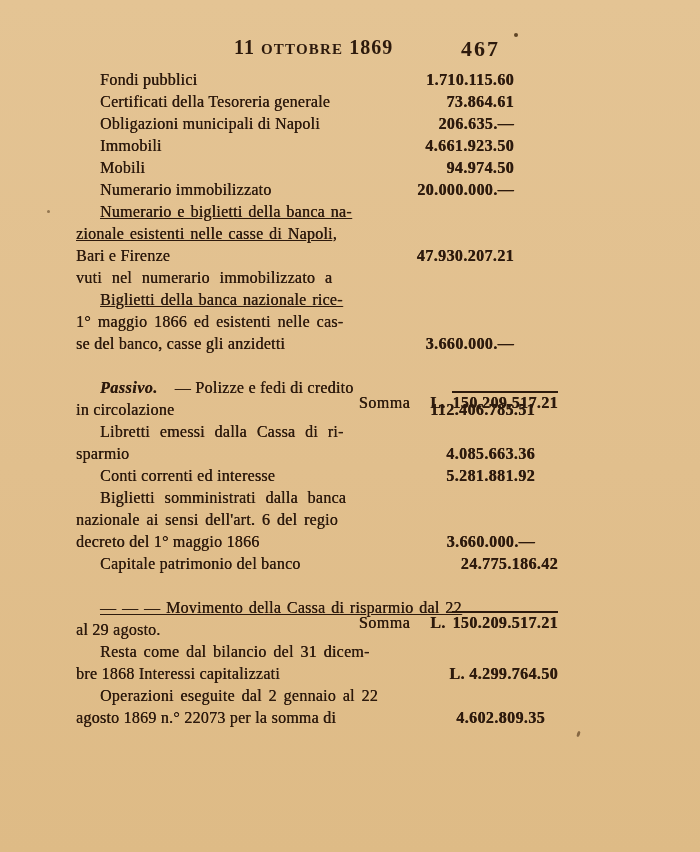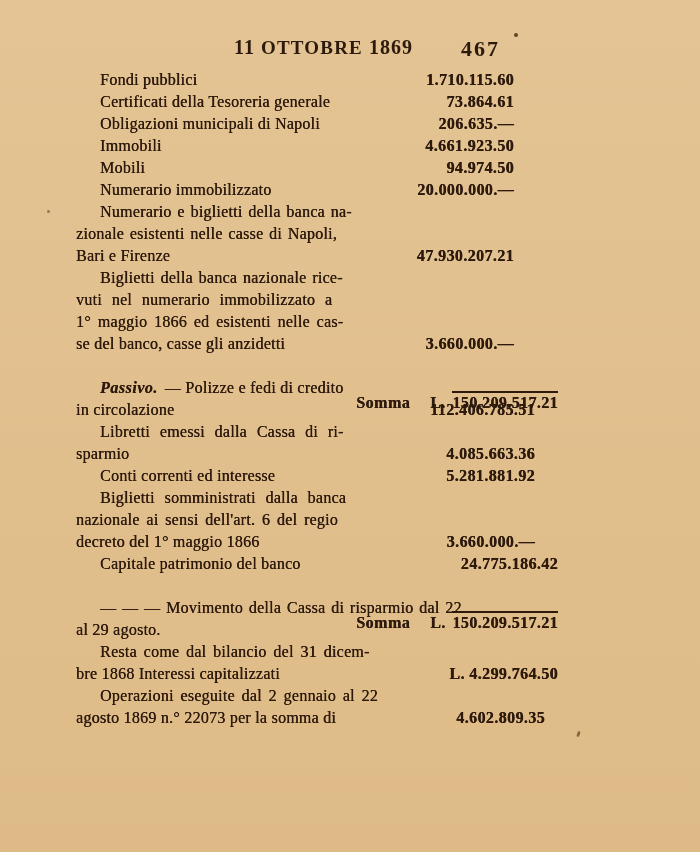--- a/index.html
+++ b/index.html
@@ -6,36 +6,36 @@
   .page{
     position:relative;
     width:700px;height:852px;
     background:linear-gradient(180deg,#e4c494 0%, #e1bf8d 55%, #debb86 100%);
     font-family:"Liberation Serif","DejaVu Serif",serif;
     color:#2d1a0d;
     overflow:hidden;
   }
   .hdr{position:absolute;top:36px;left:0;width:100%;height:24px;}
   .hdr-date{position:absolute;left:234px;top:0;font-size:20px;font-weight:bold;letter-spacing:1px;white-space:nowrap;}
-  .hdr-date .month{font-size:19px;text-transform:uppercase;letter-spacing:1.2px;}
+  .hdr-date .month{font-size:15px;text-transform:uppercase;letter-spacing:1.2px;}
   .hdr-page{position:absolute;left:461px;top:0;font-size:22px;font-weight:bold;letter-spacing:2px;}
   .body{position:absolute;top:69px;left:76px;width:624px;}
   .ln{position:relative;height:22px;line-height:22px;font-size:16px;white-space:nowrap;letter-spacing:0.25px;text-shadow:0.3px 0 0 currentColor;}
   .ind{padding-left:24px;}
   .ws1{word-spacing:2.5px;}
   .ws2{word-spacing:5.5px;}
-  .ws3{word-spacing:1.5px;}
+  .ws3{word-spacing:1.5px;text-decoration:underline;}
   .amt{position:absolute;top:0;font-weight:bold;letter-spacing:0.4px;}
   .a-near{right:186px;}
   .a-mid{right:165px;}
   .a-b{right:155px;}
   .a-far{right:142px;}
-  .lead{font-style:italic;font-weight:bold;margin-right:7px;letter-spacing:0.5px;}
+  .lead{font-style:italic;font-weight:bold;margin-right:17px;letter-spacing:0.5px;}
   .somma-wrap{position:absolute;right:142px;top:0;}
-  .somma-label{margin-right:20px;letter-spacing:0.5px;font-weight:bold;}
+  .somma-label{margin-right:20px;letter-spacing:0.5px;}
   .currency{font-weight:bold;margin-right:7px;}
   .num{font-weight:bold;letter-spacing:0.4px;margin-top:36px;}
   .overlined{border-top:2px solid #2d1a0d;display:inline-block;line-height:20px;}
   .speck{position:absolute;background:#5f4526;border-radius:50%;}
   .speck1{left:514px;top:33px;width:4px;height:4px;}
   .speck2{left:47px;top:210px;width:3px;height:3px;opacity:.6;}
   .speck3{left:577px;top:731px;width:3px;height:6px;transform:rotate(20deg);opacity:.7;}
 </style>
 </head>
 <body>
@@ -83,25 +83,25 @@
       <span>Numerario e biglietti della banca na-</span>
     </div>
     <div class="ln ws3">
       <span>zionale esistenti nelle casse di Napoli,</span>
     </div>
     <div class="ln">
       <span>Bari e Firenze</span>
       <span class="amt a-near">47.930.207.21</span>
     </div>
 
+    <div class="ln ws2">
+      <span>vuti nel numerario immobilizzato a</span>
+    </div>
     <div class="ln ind ws3">
       <span>Biglietti della banca nazionale rice-</span>
-    </div>
-    <div class="ln ws2">
-      <span>vuti nel numerario immobilizzato a</span>
     </div>
     <div class="ln ws1">
       <span>1° maggio 1866 ed esistenti nelle cas-</span>
     </div>
     <div class="ln">
       <span>se del banco, casse gli anzidetti</span>
       <span class="amt a-near">3.660.000.—</span>
     </div>
 
     <div class="ln">

